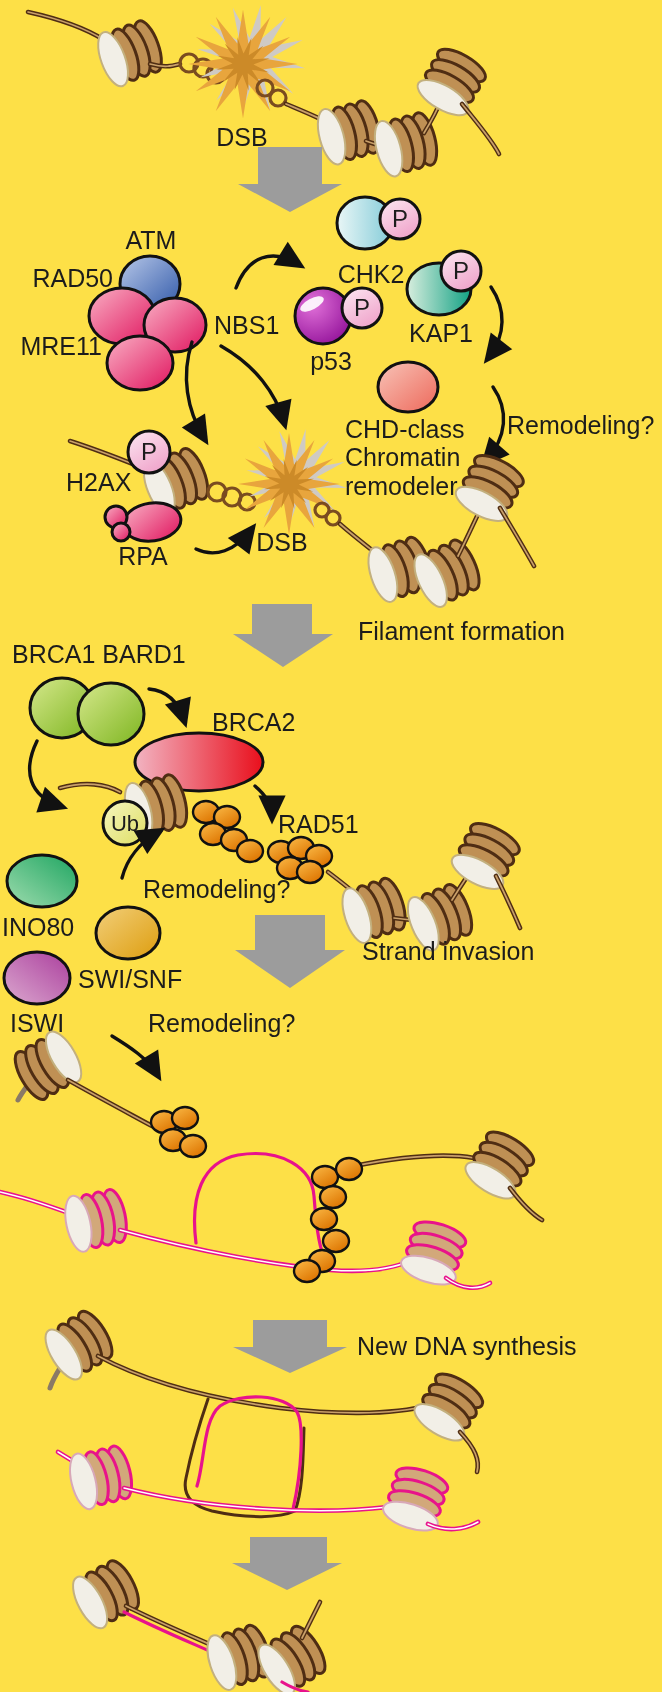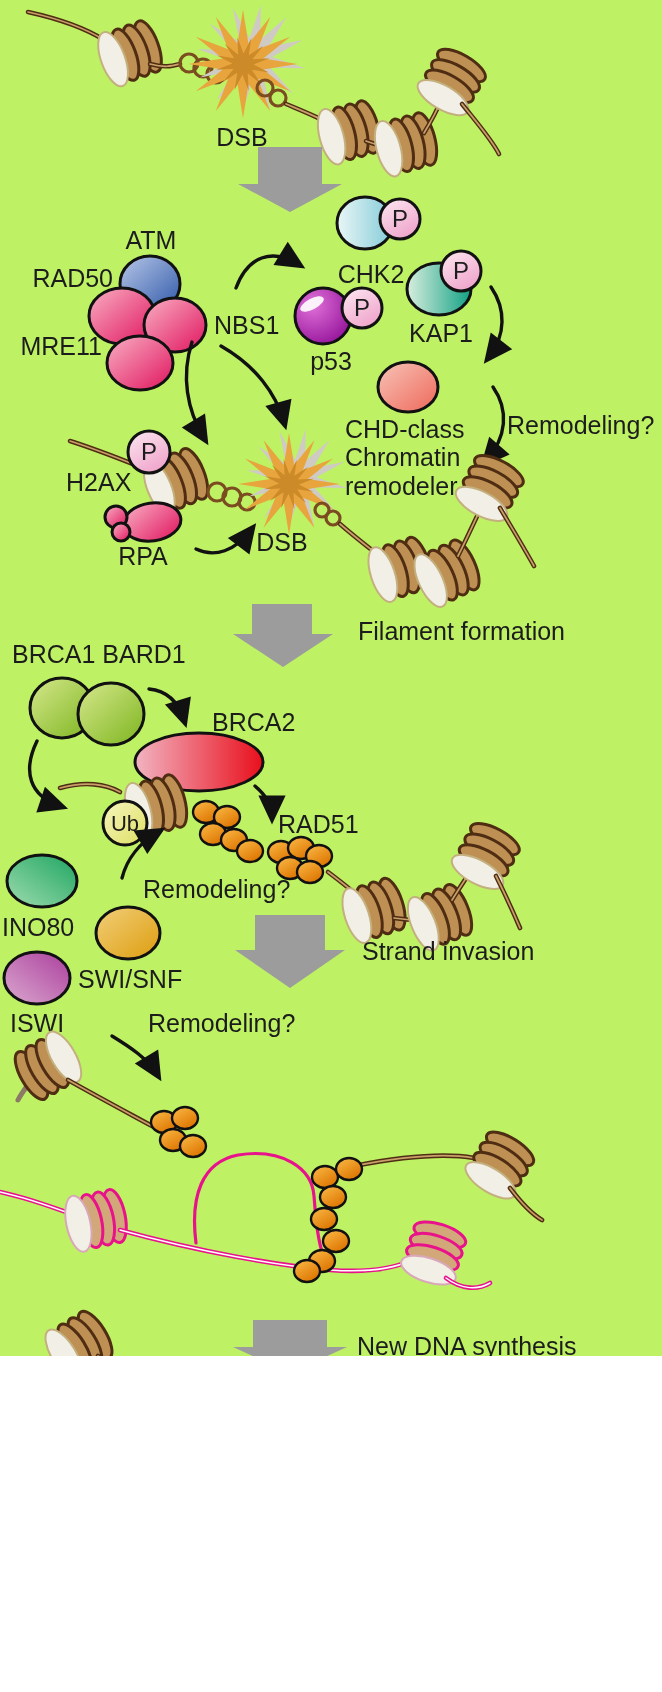--- a/index.html
+++ b/index.html
@@ -1,16 +1,16 @@
 <!DOCTYPE html>
 <html><head>
 <meta charset="utf-8">
 <style>
   html,body{margin:0;padding:0;background:#ffffff;}
-  #stage{width:662px;height:1356px;position:relative;background:#bef264;margin:0;}
+  #stage{width:662px;height:1692px;position:relative;background:#fde047;margin:0;}
   svg text{font-family:"Liberation Sans","DejaVu Sans",sans-serif;fill:#1c1c1c;}
   .lbl{font-size:25px;}
   .lbl-p{font-size:24px;}
   .lbl-ub{font-size:22px;}
   .dna{fill:none;stroke:#4f2d13;stroke-width:4.6;stroke-linecap:round;}
   .dnacore{fill:none;stroke:#c9a06a;stroke-width:1.7;stroke-linecap:round;}
   .pinkdna{fill:none;stroke:#e8128c;stroke-width:4.6;stroke-linecap:round;}
   .pinkcore{fill:none;stroke:#ffffff;stroke-width:1.5;stroke-linecap:round;}
   .pinkline{fill:none;stroke:#e8128c;stroke-width:3.2;stroke-linecap:round;}
   .brownline{fill:none;stroke:#4f2d13;stroke-width:3;stroke-linecap:round;}

